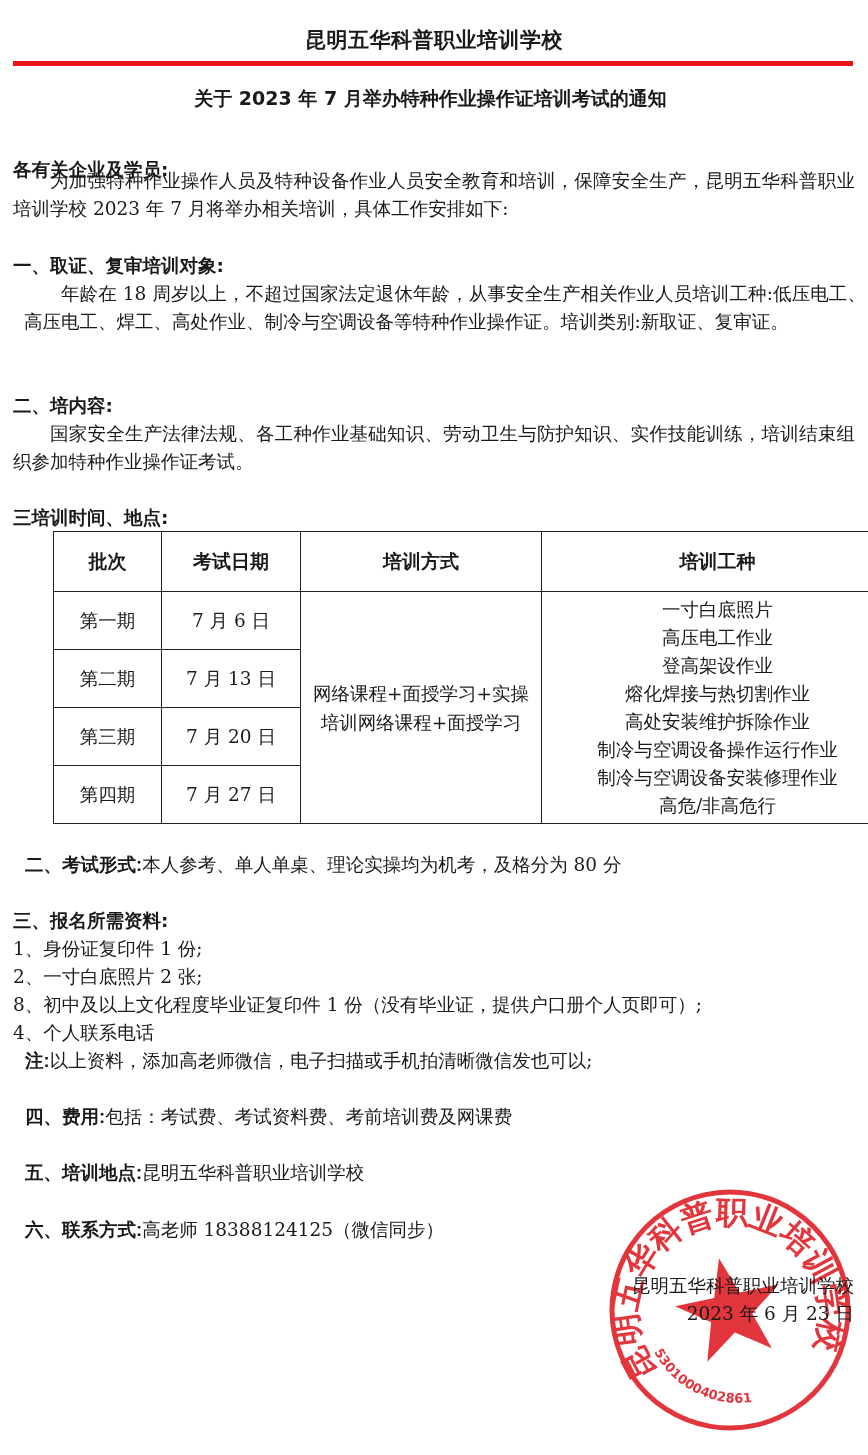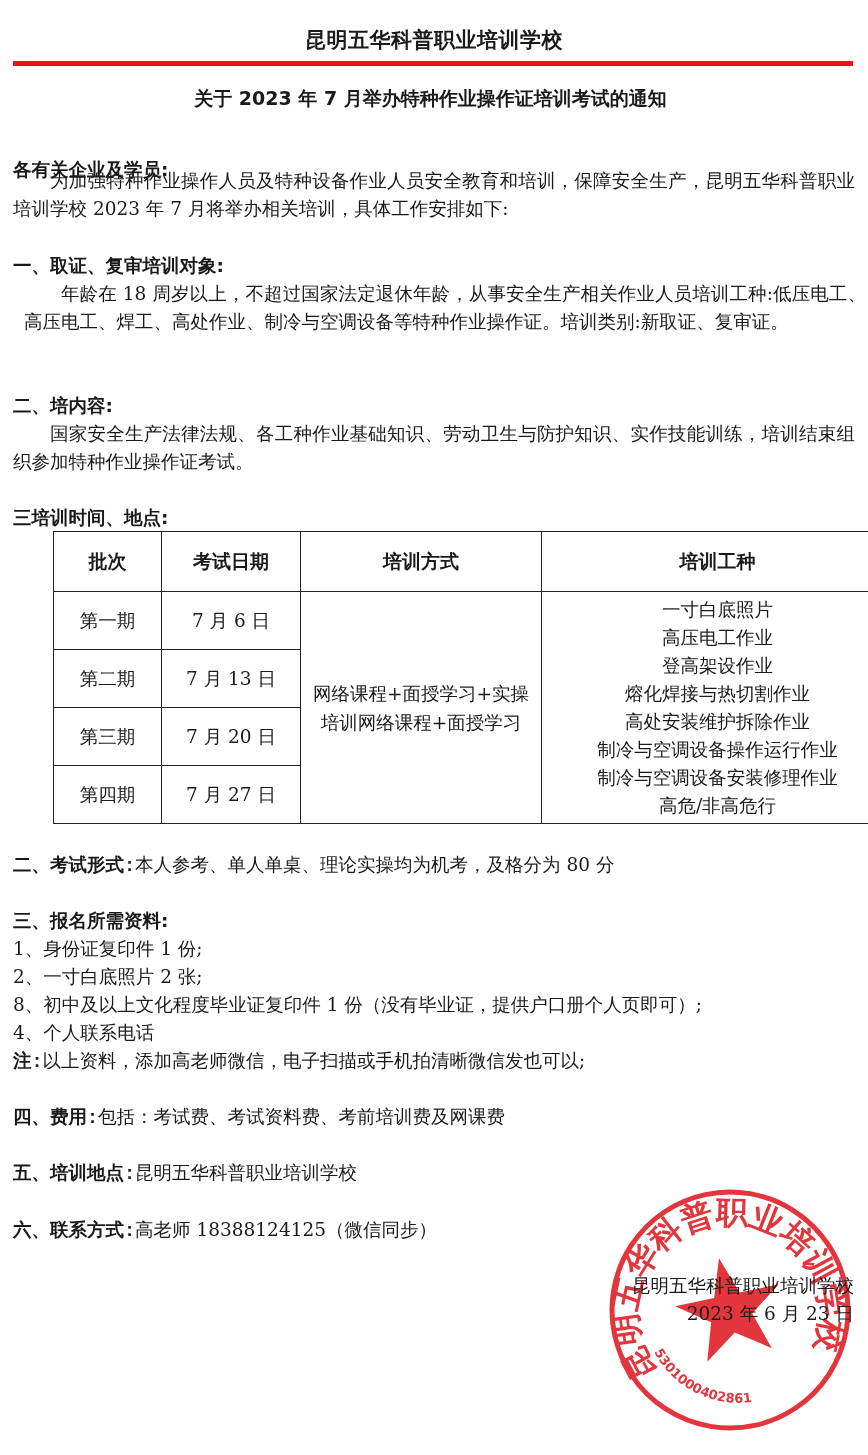--- a/index.html
+++ b/index.html
@@ -15,21 +15,21 @@
   }
   .red-rule { top:61px; left:13px; width:840px; height:5px; background:#e8141a; }
   .doc-title {
     top:86px; left:0; width:861px; text-align:center;
     font-family:"DejaVu Sans","Liberation Sans",sans-serif;
     font-size:19px; font-weight:bold;
   }
   .line { left:13px; font-size:18.5px; line-height:28px; white-space:nowrap; }
   .head { font-family:"DejaVu Sans","Liberation Sans",sans-serif; font-weight:bold; }
   .para { left:13px; width:842px; font-size:18.5px; line-height:28px; text-align:justify; text-indent:37px; }
-  .b { font-family:Liberation Mono, monospace; font-weight:bold; }
+  .b { font-family:Liberation Sans, sans-serif; font-weight:bold;margin-left:12px; }
 
   table.sched {
     position:absolute; top:531px; left:11px; width:841px; height:291px;
     border-collapse:collapse; font-size:18.5px;margin-left:42px;
   }
   table.sched td, table.sched th { border:1.5px solid #222; text-align:center; vertical-align:middle; padding:0; }
   table.sched th { font-family:"DejaVu Sans","Liberation Sans",sans-serif; font-weight:bold; height:59px; font-size:19px; }
   table.sched td.c1 { width:107px; height:57px; }
   table.sched td.c2 { width:138px; }
   table.sched td.c3 { width:228px; line-height:29px; padding:0 6px; }

